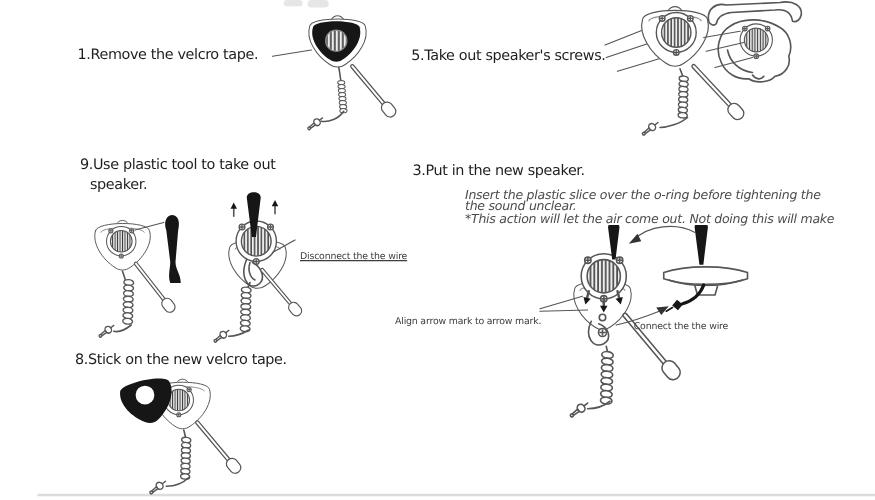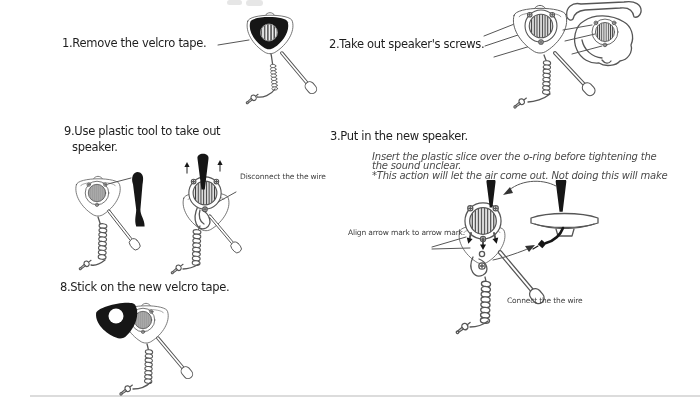--- a/index.html
+++ b/index.html
@@ -107,21 +107,21 @@
     <path d="M 60,89 C 56,95 48,98 42,97"></path>
     <g transform="translate(37,99) rotate(52) scale(0.85)">
         <use href="#jack"></use>
       </g>
     <g transform="translate(66,52) rotate(50) scale(0.75)">
         <use href="#boom"></use>
       </g>
   </g>
 </svg>
 
-<div class="title" style="left:329px;top:37px;">2.Take out speaker's screws.</div>
+<div class="title" style="left:329px;top:37px;">5.Take out speaker's screws.</div>
 <svg class="art" style="left:478px;top:0;" width="180" height="118" viewBox="0 0 180 118">
   <g>
     <line x1="6" y1="36" x2="49" y2="19" stroke-width="1"></line>
     <line x1="7" y1="46" x2="52" y2="31" stroke-width="1"></line>
     <line x1="16" y1="57" x2="56" y2="45" stroke-width="1"></line>
     <g transform="translate(62,29) scale(0.72)">
         <use href="#shell"></use>
       </g>
     <g transform="translate(63,26) scale(0.84)">
         <use href="#speaker"></use>
@@ -195,21 +195,21 @@
       </g>
     <path d="M 151,116 C 146,119 140,121 135,121"></path>
     <g transform="translate(129,121) rotate(52) scale(0.85)">
         <use href="#jack"></use>
       </g>
     <g transform="translate(161,67) rotate(50) scale(0.68)">
         <use href="#boom"></use>
       </g>
   </g>
 </svg>
-<div class="small" style="left:240px;top:172px;">Disconnect the the wire</div>
+<div class="small" style="left:240px;top:200px;text-decoration:underline;">Disconnect the the wire</div>
 
 <div class="title" style="left:330px;top:129px;">3.Put in the new speaker.</div>
 <div class="note" style="left:372px;top:152px;">
   <div>Insert the plastic slice over the o-ring before tightening the</div>
   <div>the sound unclear.</div>
   <div>*This action will let the air come out.  Not doing this will make</div>
 </div>
 <svg class="art" style="left:313px;top:180px;" width="337" height="158" viewBox="0 0 337 158">
   <g>
     <g transform="translate(169,63) scale(0.62)">
@@ -249,22 +249,22 @@
     <use href="#tool4" transform="translate(248,16) scale(1.05)"></use>
     <path d="M 243,6 C 228,-2 206,0 194,12" fill="none" stroke-width="1"></path>
     <path d="M 190,15 L 197,7 L 200,13 Z" fill="#333333" stroke="none"></path>
     <path d="M 250,48 C 247,56 240,61 233,63" stroke="#161616" stroke-width="2.6" fill="none"></path>
     <rect x="226" y="61" width="6" height="6" transform="rotate(40 229 64)" fill="#161616" stroke="none"></rect>
     <line x1="225" y1="66" x2="220" y2="69" stroke="#161616" stroke-width="1.2"></line>
     <path d="M 180,80 C 194,77 207,72 217,68" fill="none" stroke-width="1"></path>
     <path d="M 222,65 L 212,66 L 216,72 Z" fill="#333333" stroke="none"></path>
   </g>
 </svg>
-<div class="small" style="left:316px;top:228px;margin-left:32px;">Align arrow mark to arrow mark.</div>
-<div class="small" style="left:507px;top:256px;margin-top:40px;">Connect the the wire</div>
+<div class="small" style="left:316px;top:252px;">Align arrow mark to arrow mark.</div>
+<div class="small" style="left:507px;top:256px;">Connect the the wire</div>
 
 <div class="title" style="left:60px;top:280px;">8.Stick on the new velcro tape.</div>
 <svg class="art" style="left:95px;top:293px;" width="135" height="107" viewBox="0 0 135 107">
   <g>
     <g transform="translate(51,30) scale(0.6)">
         <use href="#shell"></use>
       </g>
     <g transform="translate(48,27) scale(0.62)">
         <use href="#speaker"></use>
       </g>

